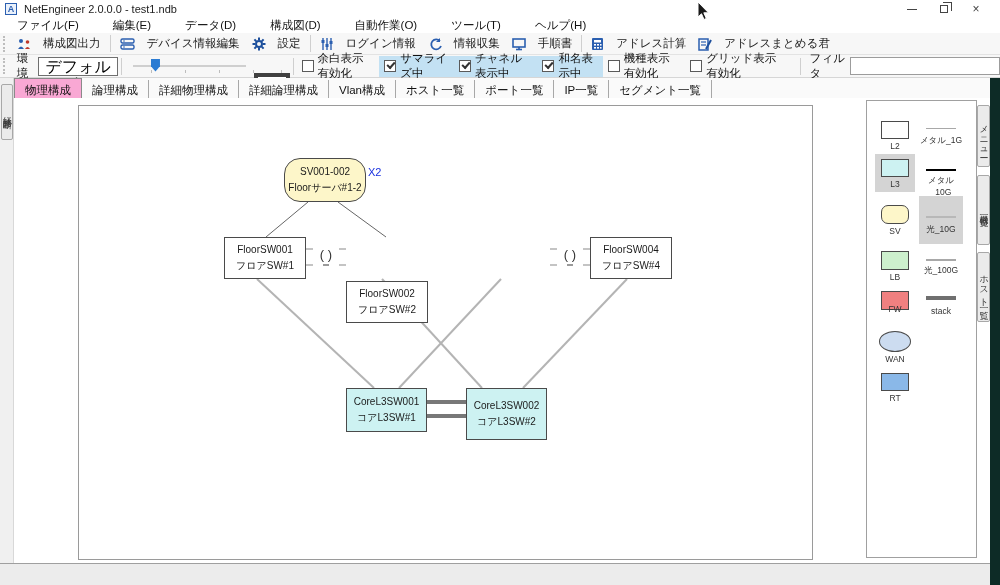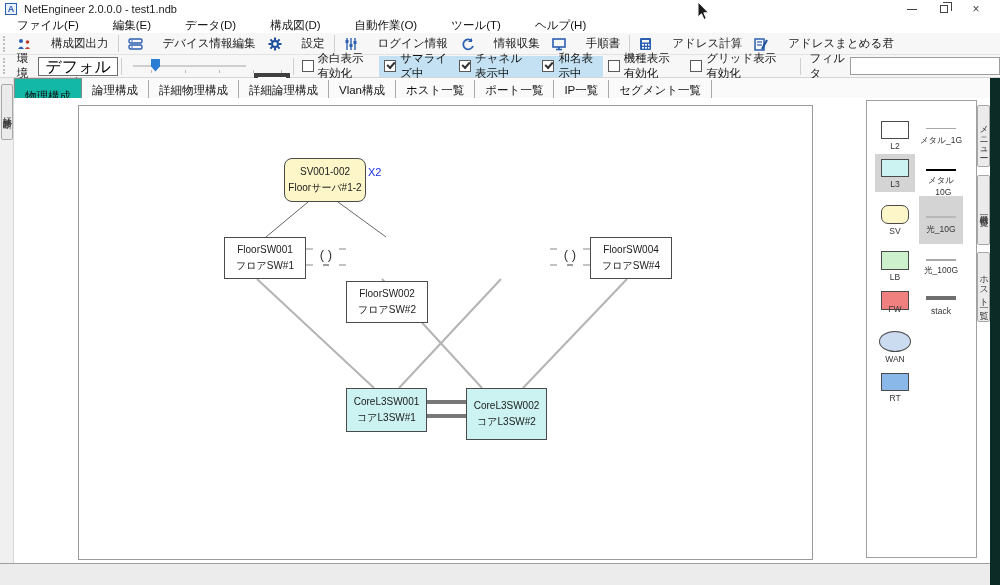--- a/index.html
+++ b/index.html
@@ -19,55 +19,55 @@
 
   
   .menubar { position:absolute; left:0; top:18px; width:1000px; height:15px; background:#ffffff; display:flex; align-items:center; }
   .menuitem { font-size:11.5px; color:#111; padding:0 17px; }
 
   
   .tb { position:absolute; left:0; width:1000px; background:#f7f7f7; display:flex; align-items:center; border-bottom:1px solid #e3e3e3; }
   .tb1 { top:33px; height:22px; }
   .tb2 { top:55px; height:23px; border-bottom:1px solid #d6d6d6; }
   .grip { width:3px; height:16px; border-left:2px dotted #bdbdbd; margin:0 5px 0 3px; }
-  .tbtn { display:flex; align-items:center; gap:20px; font-size:11.5px; color:#1a1a1a; padding:0 6px; height:20px; white-space:nowrap; }
+  .tbtn { display:flex; align-items:center; gap:12px; font-size:11.5px; color:#1a1a1a; padding:0 6px; height:20px; white-space:nowrap; }
   .sep { width:1px; height:17px; background:#cfcfcf; margin:0 3px; }
   .envbox { width:106px; height:19px; border:1px solid #6f6f6f; background:#fff; font-size:16px; text-align:center; line-height:17px; margin-left:4px; }
   .lbl { font-size:11.5px; color:#111; margin-left:6px; }
   .sliderwrap { position:relative; width:150px; height:19px; margin:0 8px; }
   .slidertrack { position:absolute; left:0; right:0; top:8px; height:2px; background:#cfcfcf; }
   .sliderthumb { position:absolute; left:18px; top:2px; width:9px; height:13px; background:#2b7cd3; clip-path:polygon(0 0,100% 0,100% 60%,50% 100%,0 60%); }
   .tick { position:absolute; top:13px; width:1px; height:3px; background:#bdbdbd; }
   .zoombox { width:40px; height:19px; border:4px solid #404040; background:#fff; font-size:11px; text-align:center; line-height:17px;margin-top:32px; }
   .cbitem { display:flex; align-items:center; gap:4px; font-size:11.5px; color:#111; padding:2px 5px; height:21px; }
   .cbitem.hl { background:#c3e1f3; }
   .cbbox { width:12px; height:12px; border:1px solid #5a5a5a; background:#fff; position:relative; flex:none; }
   .cbitem.checked .cbbox:before { content:""; position:absolute; left:2px; top:1px; width:6px; height:3px; border-left:2px solid #333; border-bottom:2px solid #333; transform:rotate(-48deg); }
   .filterinput { width:193px; height:18px; border:1px solid #9c9c9c; background:#fff; font-size:11px; padding:0 3px; }
 
   
   .tabstrip { position:absolute; left:14px; top:78px; width:976px; height:20px; background:#fafafa; display:flex; align-items:flex-end; }
   .tab { font-size:11.5px; color:#111; padding:3px 10px 2px 10px; border-right:1px solid #a8a8a8; height:18px; }
-  .tab.active { background:#14b8a6; border:1px solid #8a8a8a; border-bottom:none; height:20px; padding-top:10px; }
+  .tab.active { background:#f9a8d4; border:1px solid #8a8a8a; border-bottom:none; height:20px; padding-top:4px; }
 
   
   .leftrail { position:absolute; left:0; top:78px; width:14px; height:507px; background:#f0f0f0; border-right:1px solid #d8d8d8; }
   .vtab { background:#ebebeb; border:1px solid #a8a8a8; border-radius:2px; writing-mode:vertical-rl; text-orientation:mixed; font-size:9px; color:#333; display:flex; align-items:center; justify-content:center; letter-spacing:1px; }
   .leftvtab { position:absolute; left:1px; top:6px; width:12px; height:56px; }
   .rightvtab { position:absolute; width:13px; }
 
   .content { position:absolute; left:14px; top:98px; width:976px; height:465px; background:#ffffff; }
   .bottomband { position:absolute; left:0; top:563px; width:990px; height:22px; background:#ececec; border-top:1px solid #9f9f9f; }
   .darkstrip { position:absolute; left:990px; top:78px; width:10px; height:507px; background:#0d2b26; }
 
   
   .canvas { position:absolute; left:78px; top:105px; width:735px; height:455px; border:1px solid #9a9a9a; background:#fff; }
   .canvas svg { position:absolute; left:0; top:0; }
   .node { position:absolute; border:1px solid #4a4a4a; background:#fff; font-size:10px; color:#1a1a1a; display:flex; flex-direction:column; align-items:center; justify-content:center; line-height:1.6; text-align:center; }
-  .node.sv { background:#fdf6c9; border-radius:8px; }
+  .node.sv { background:#fdf6c9; border-radius:16px; }
   .node.core { background:#cdf2f2; }
   .xlabel { position:absolute; font-size:11px; color:#1a32e0; }
   .chglyph { position:absolute; width:26px; height:20px; background:#fff; font-size:13px; color:#333; text-align:center; line-height:16px; }
   .chglyph .dash { position:absolute; left:10px; bottom:1px; width:6px; height:2px; background:#9a9a9a; }
 
   
   .legend { position:absolute; left:866px; top:100px; width:111px; height:458px; border:1px solid #a0a0a0; background:#fff; }
   .lg { position:absolute; font-size:8.5px; color:#333; text-align:center; }
   .sw { position:absolute; border:1px solid #4a4a4a; }
   .selbg { position:absolute; background:#d4d4d4; }

